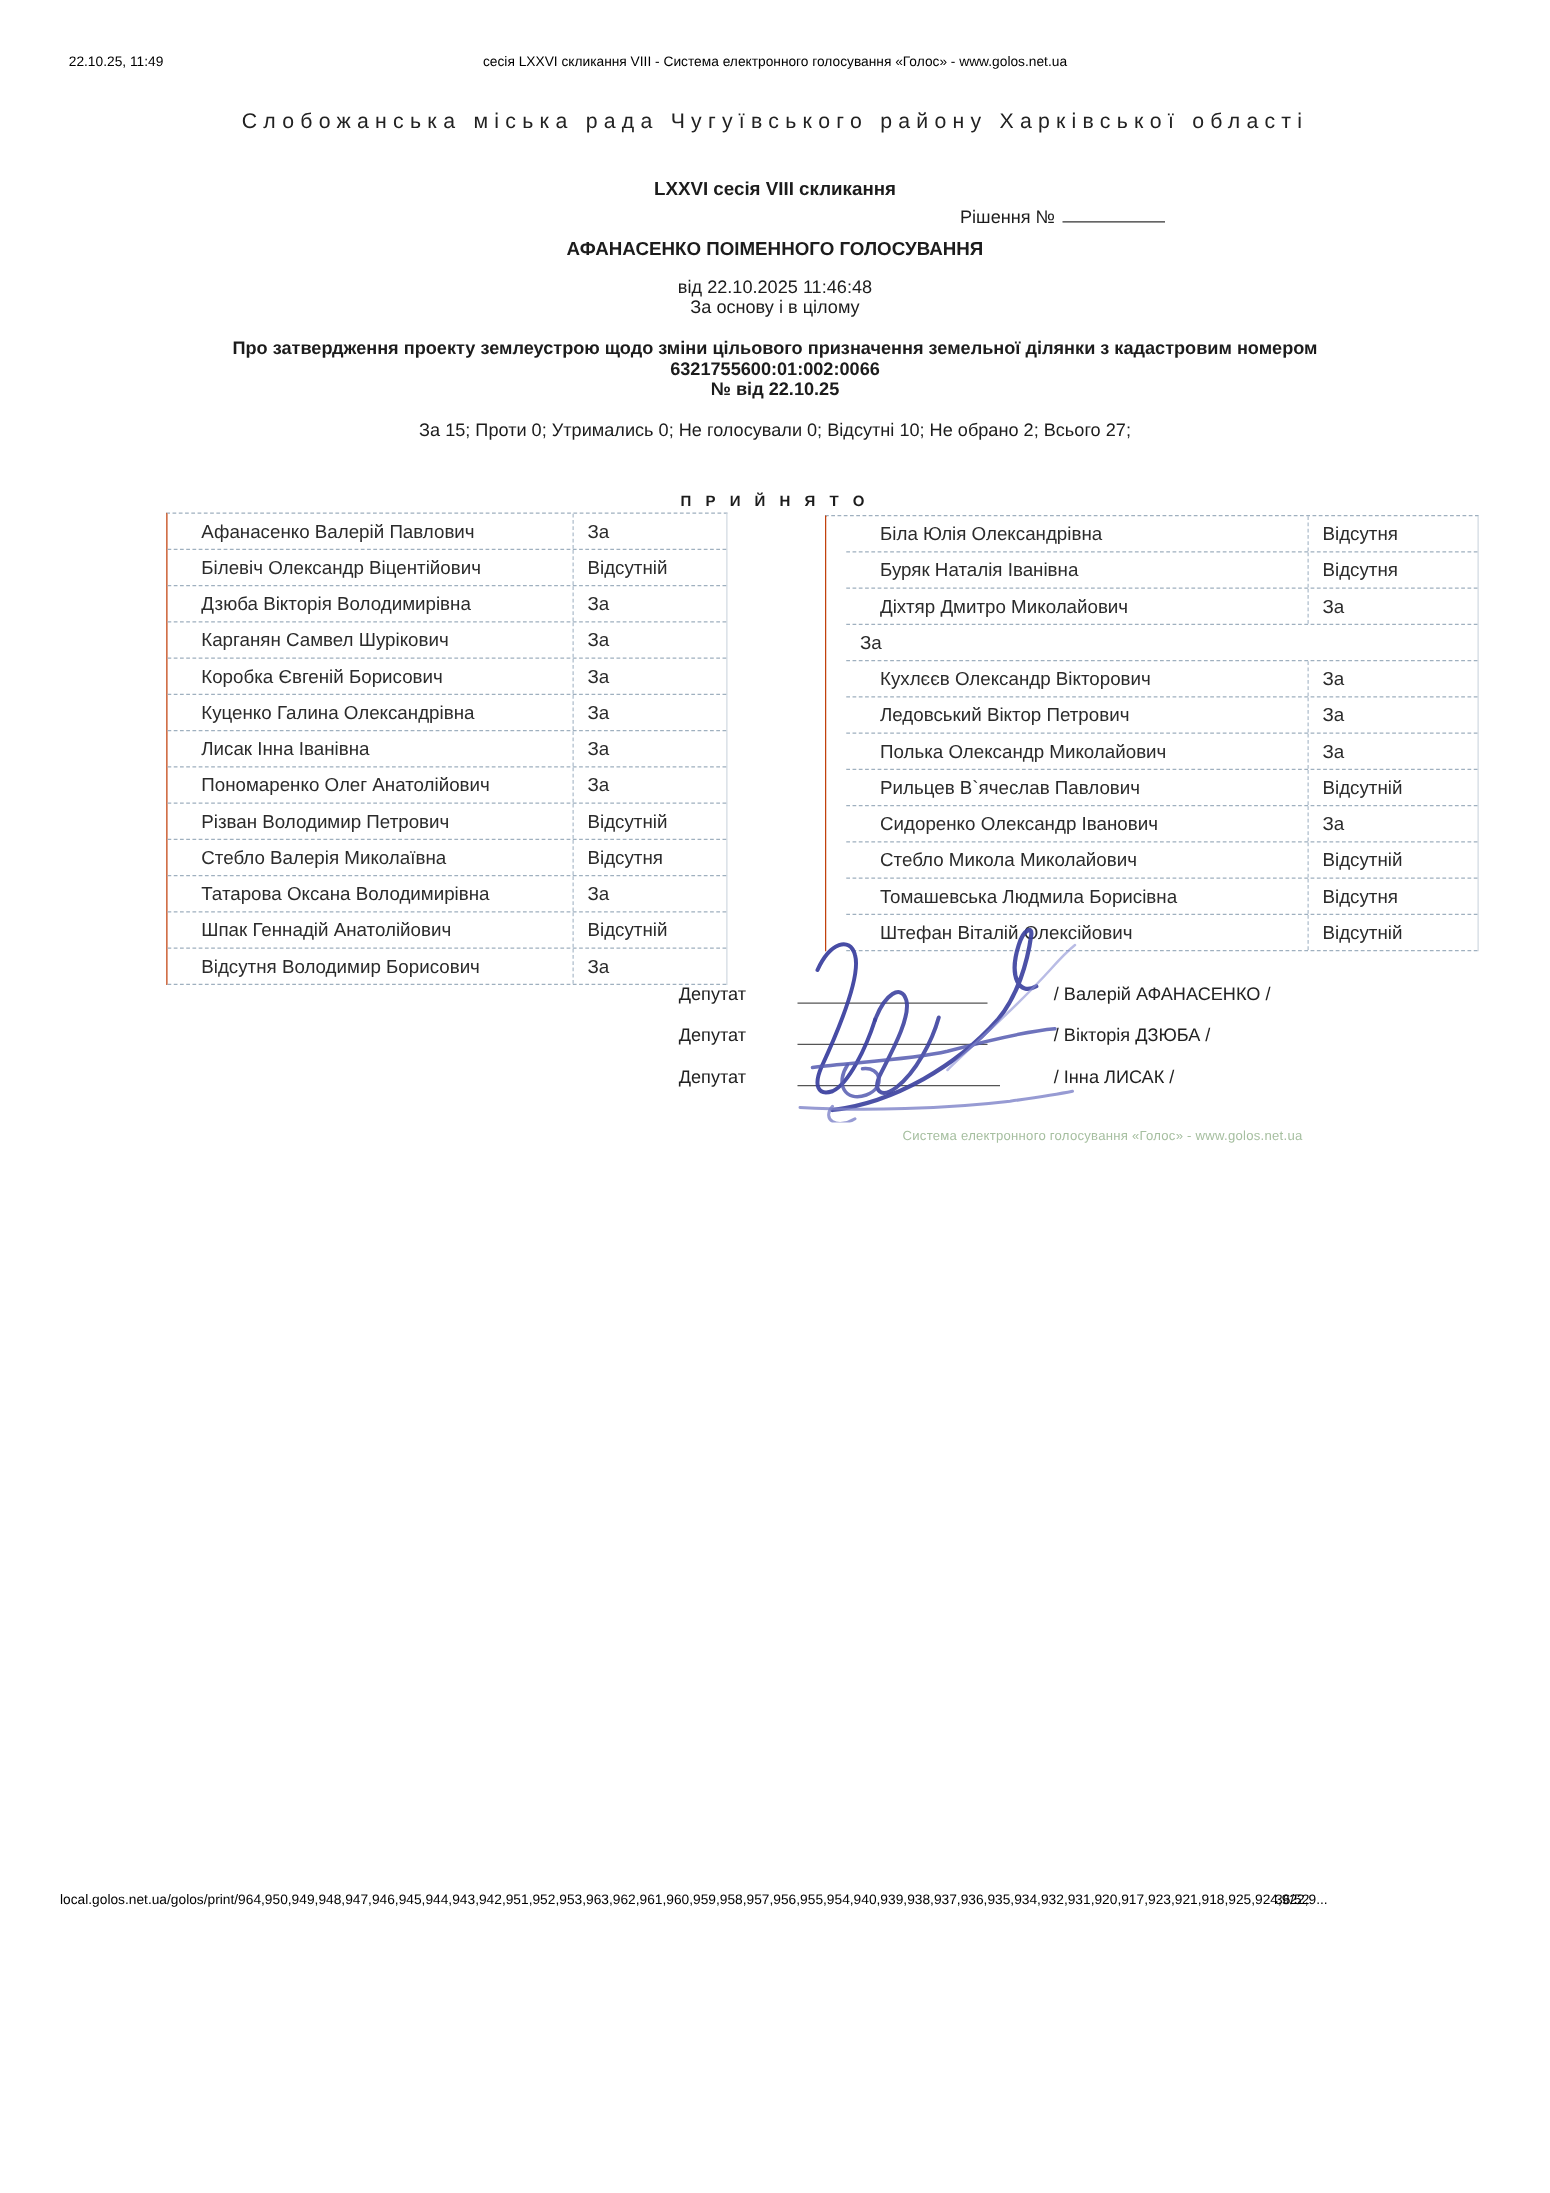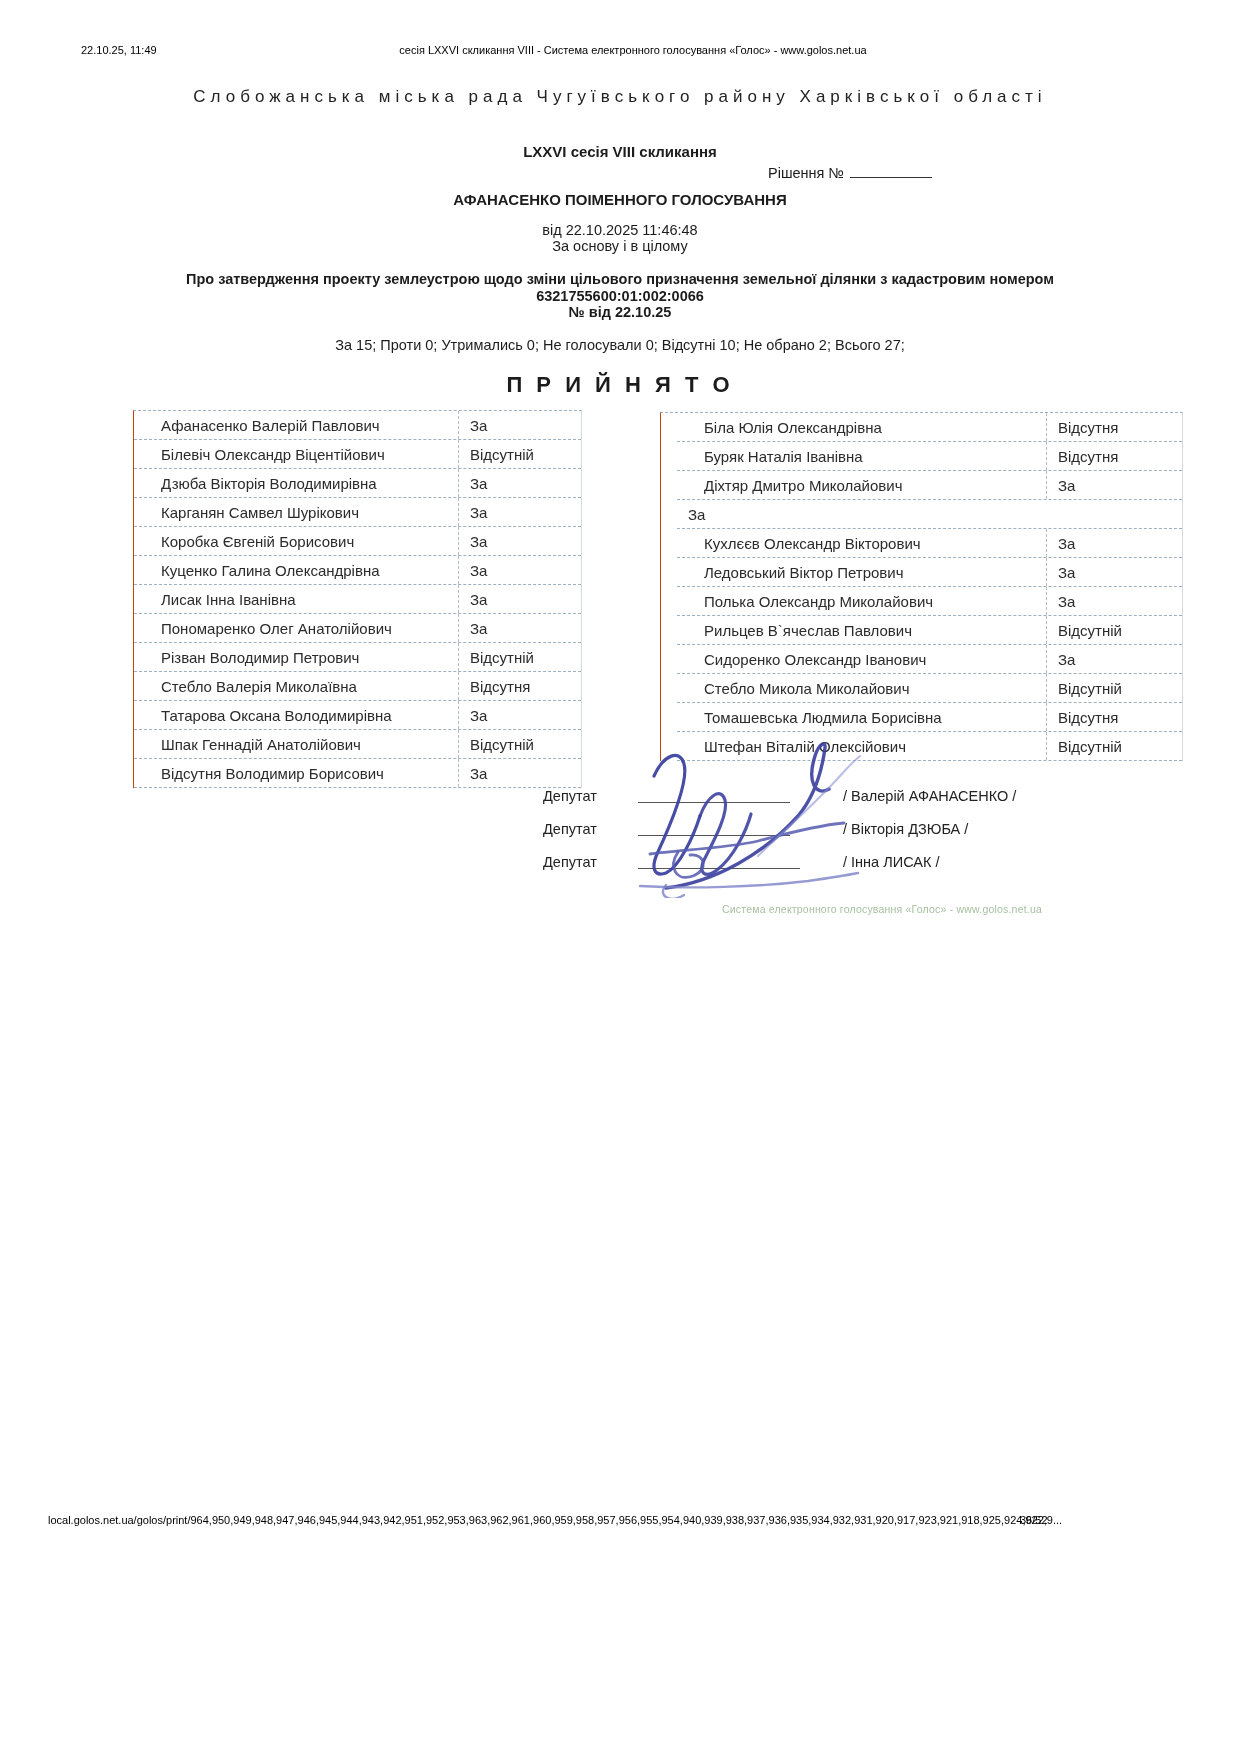--- a/index.html
+++ b/index.html
@@ -3,31 +3,31 @@
 <meta charset="utf-8">
 <style>
   html,body{margin:0;padding:0;}
   body{
     width:1240px;height:1754px;position:relative;background:#ffffff;
     font-family:"Liberation Sans","DejaVu Sans",sans-serif;color:#1c1c1c;
     -webkit-font-smoothing:antialiased;
   }
   .abs{position:absolute;}
   .center{left:0;right:0;text-align:center;}
-  .small{font-size:11px;color:#000;margin-left:26px;}
+  .small{font-size:11px;color:#000;}
   .council-title{top:87px;font-size:17px;letter-spacing:5px;color:#222;}
   .session-title{top:143px;font-size:15px;font-weight:bold;}
   .decision-line{top:164px;left:768px;font-size:14.5px;}
   .blank-line{display:inline-block;width:82px;border-bottom:1.5px solid #333;height:13px;margin-left:6px;}
   .results-heading{top:191px;font-size:15px;font-weight:bold;}
   .date-line{top:222px;font-size:14.5px;}
   .basis-line{top:238px;font-size:14.5px;}
   .subject{top:271px;font-size:14.5px;font-weight:bold;line-height:16.5px;}
   .summary{top:337px;font-size:14.5px;}
-  .outcome{top:372px;font-size:22px;font-weight:bold;letter-spacing:4px;}
+  .outcome{top:394px;font-size:12px;font-weight:bold;letter-spacing:4px;}
 
   .vtable{position:absolute;border-top:1px dashed #9fb0bf;border-left:1px solid #c2410c;border-right:1px solid #d2dae2;background:#fff;}
   .t-row{display:flex;height:28px;border-bottom:1px dashed #9fb0bf;align-items:center;font-size:15px;color:#2b2b2b;}
   .t-row .cell{height:100%;display:flex;align-items:center;box-sizing:border-box;}
   .t-row .name{flex:1;padding-left:27px;border-right:1px dashed #aebdcc;}
   .t-row .vote{padding-left:11px;}
   #left-table{left:133px;top:410px;width:447px;}
   #left-table .vote{width:122px;}
   #right-table{left:660px;top:412px;width:505px;padding-left:16px;}
   #right-table .vote{width:135px;}

